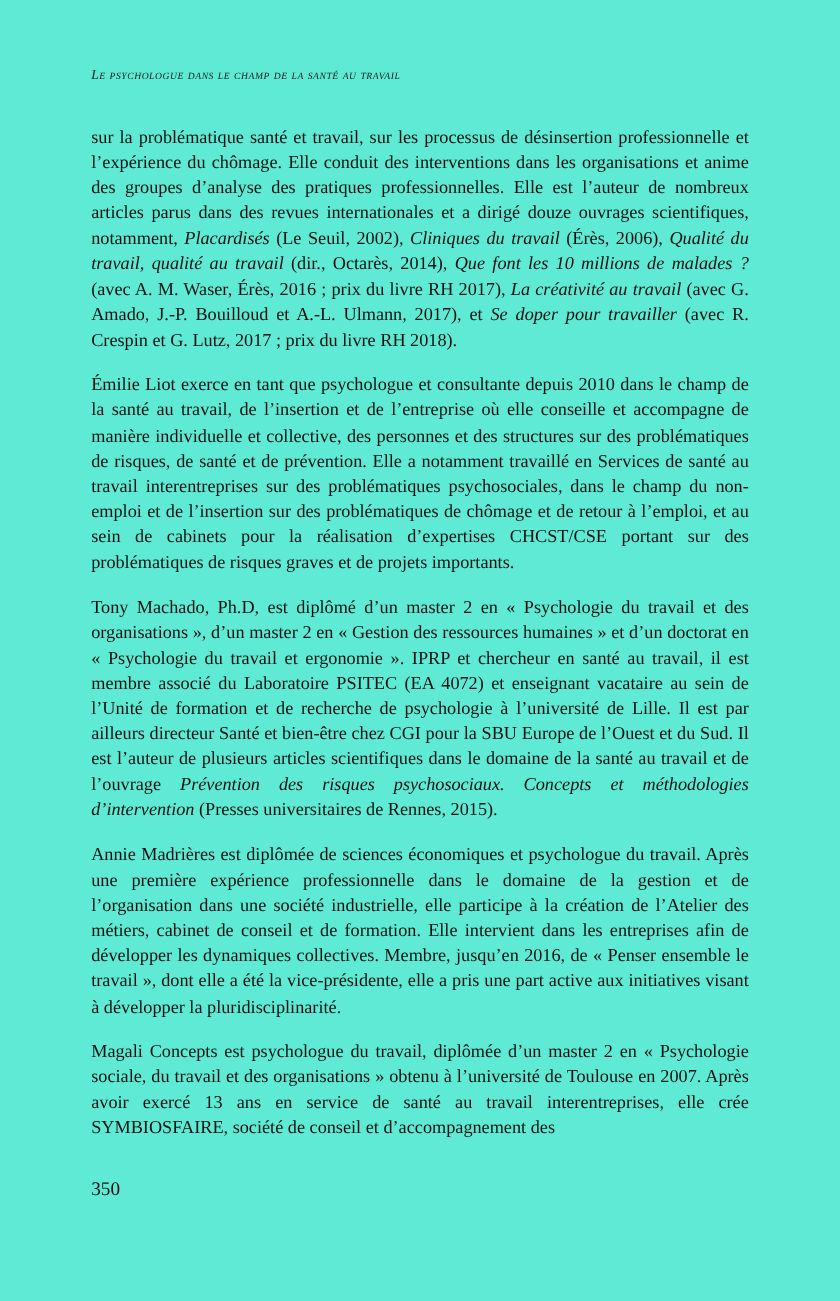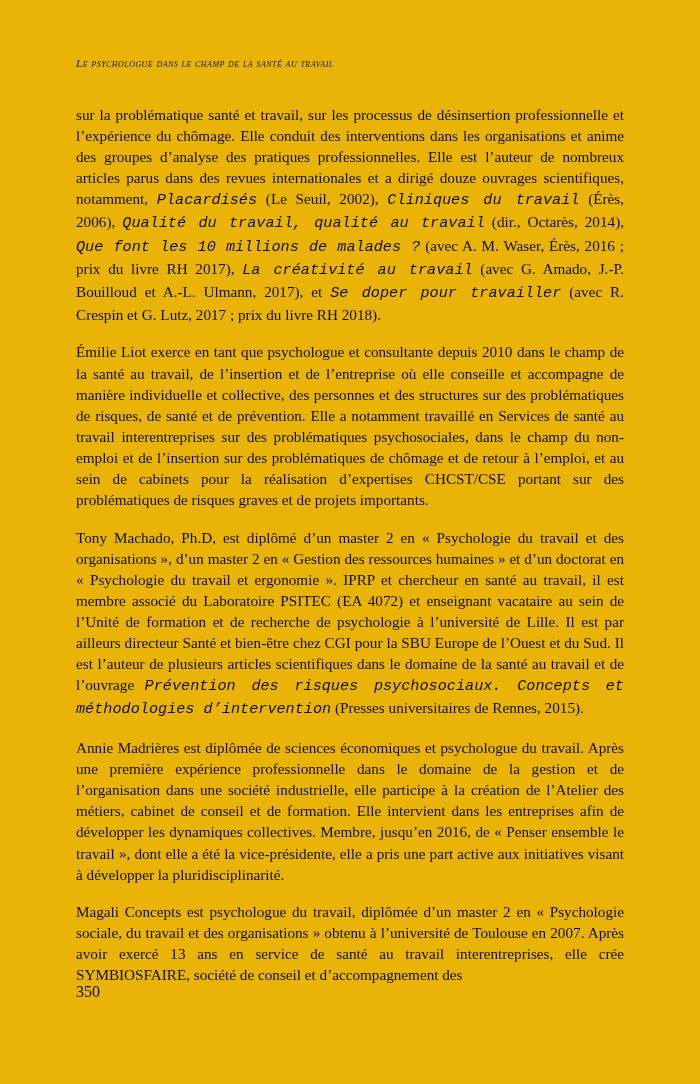--- a/index.html
+++ b/index.html
@@ -4,21 +4,21 @@
 <style>
   html, body {
     margin: 0;
     padding: 0;
     background: #ffffff;
   }
   .page {
     position: relative;
     width: 700px;
     height: 1084px;
-    background: #eab308;
+    background: #5eead4;
     overflow: hidden;
     font-family: "Liberation Serif", "DejaVu Serif", serif;
     color: #111111;
   }
 
   
   .running-head {
     position: absolute;
     left: 76px;
     top: 57px;
@@ -42,21 +42,21 @@
     margin: 0 0 16.5px 0;
     font-size: 15.2px;
     line-height: 21.1px;
     text-align: justify;
     text-justify: inter-word;
     hyphens: manual;
     color: #111111;
   }
   .para:last-child { margin-bottom: 0; }
   .para b { font-weight: 400; }
-  .para i { font-style: italic; font-family: Liberation Mono, monospace; }
+  .para i { font-style: italic; }
 
   
   .folio {
     position: absolute;
     left: 76px;
     top: 982px;
     font-size: 16px;
     line-height: 20px;
     color: #111111;
   }

